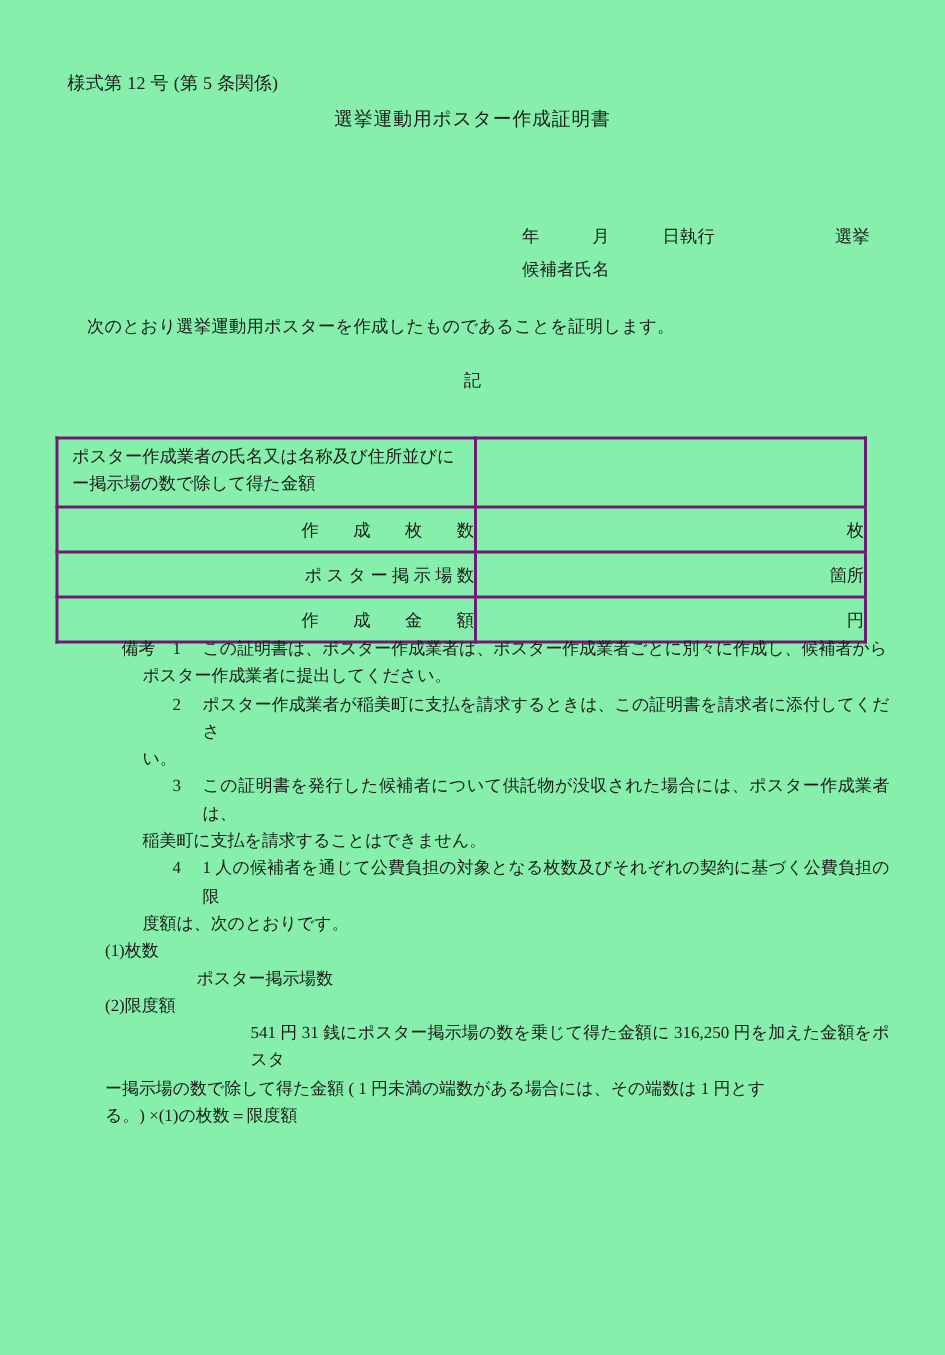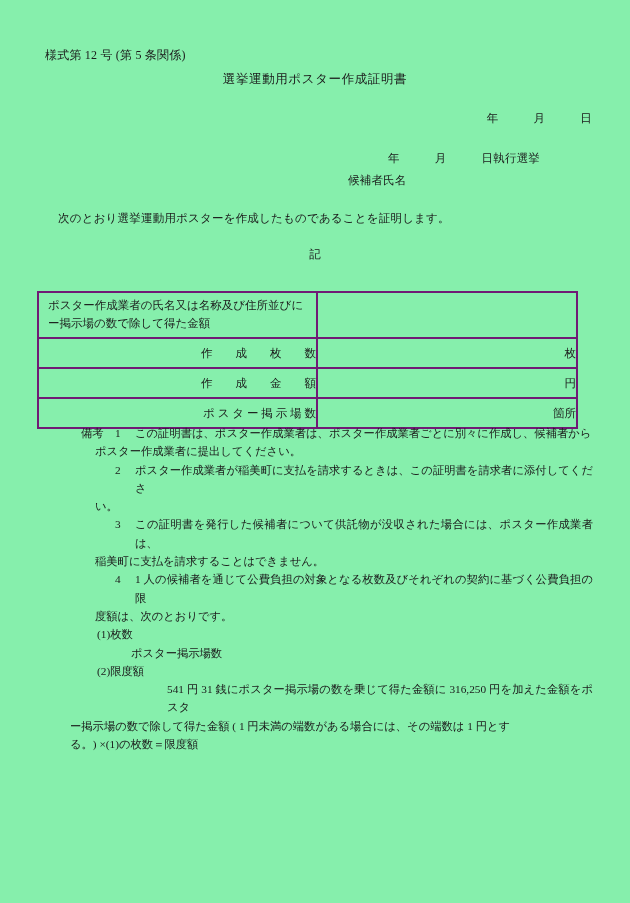--- a/index.html
+++ b/index.html
@@ -50,21 +50,21 @@
     top: 110px;
     text-align: right;
     font-size: 11.5px;
   }
   #election-line {
     left: 348px;
     top: 150px;
     font-size: 11.5px;
     width: 232px;
     display: flex;
-    justify-content: center;
+    justify-content: space-between;
     font-family: Liberation Serif, serif;
   }
   #candidate-name-label {
     left: 348px;
     top: 172px;
     font-size: 11.5px;
   }
   #certify-sentence {
     left: 58px;
     top: 210px;
@@ -137,21 +137,21 @@
   }
   .note-body {
     flex: 1 1 auto;
     text-align: justify;
     text-justify: inter-character;
   }
   .note-cont {
     margin-left: 54px;
   }
   .sub-item {
-    margin-left: 56px;
+    margin-left: 29px;
   }
   .sub-body {
     margin-left: 29px;
     text-align: justify;
     text-justify: inter-character;
   }
   .sub-indent {
     margin-left: 90px;
   }
   .sub-hang {
@@ -164,21 +164,20 @@
 </style>
 </head>
 <body>
 
 <div class="page">
 
   <div class="t" id="form-number">様式第 12 号 (第 5 条関係)</div>
 
   <div class="t" id="doc-title">選挙運動用ポスター作成証明書</div>
 
-  <div class="t" id="date-line-top">年　　　月　　　日</div>
 
   <div class="t" id="election-line">
     <span>年　　　月　　　日執行</span>
     <span>選挙</span>
   </div>
 
   <div class="t" id="candidate-name-label">候補者氏名</div>
 
   <div class="t" id="certify-sentence">次のとおり選挙運動用ポスターを作成したものであることを証明します。</div>
 
@@ -204,33 +203,33 @@
         <td class="label-center">
           <span>作　　成　　枚　　数</span>
         </td>
         <td class="value-unit">
           <span>枚</span>
         </td>
       </tr>
 
       <tr class="row-std">
         <td class="label-center">
+          <span>ポ ス タ ー 掲 示 場 数</span>
+        </td>
+        <td class="value-unit">
+          <span>箇所</span>
+        </td>
+      </tr>
+
+      <tr class="row-std">
+        <td class="label-center">
           <span>作　　成　　金　　額</span>
         </td>
         <td class="value-unit">
           <span>円</span>
-        </td>
-      </tr>
-
-      <tr class="row-std">
-        <td class="label-center">
-          <span>ポ ス タ ー 掲 示 場 数</span>
-        </td>
-        <td class="value-unit">
-          <span>箇所</span>
         </td>
       </tr>
     </tbody>
   </table>
 
   <div id="notes">
 
     <div class="note-row">
       <span class="note-head">備考</span>
       <span class="note-num">1</span>

